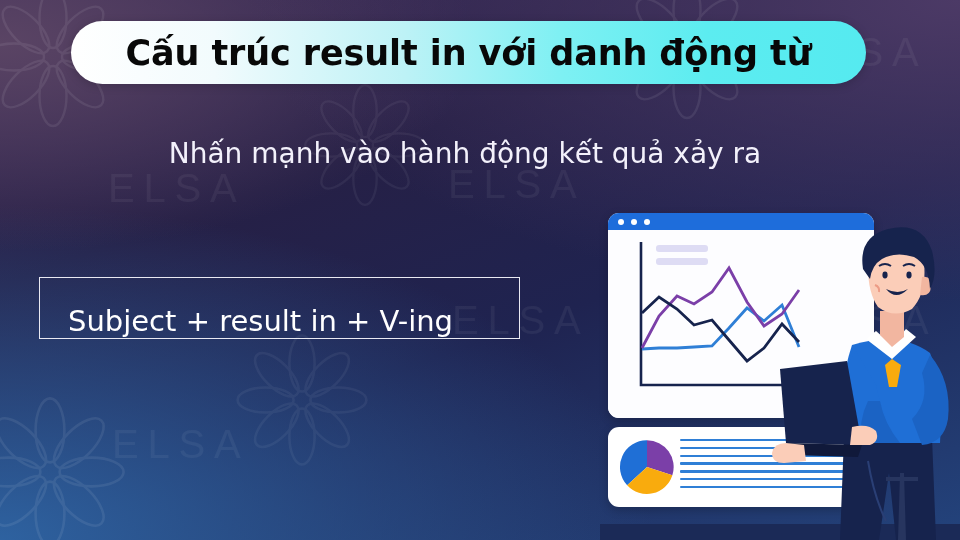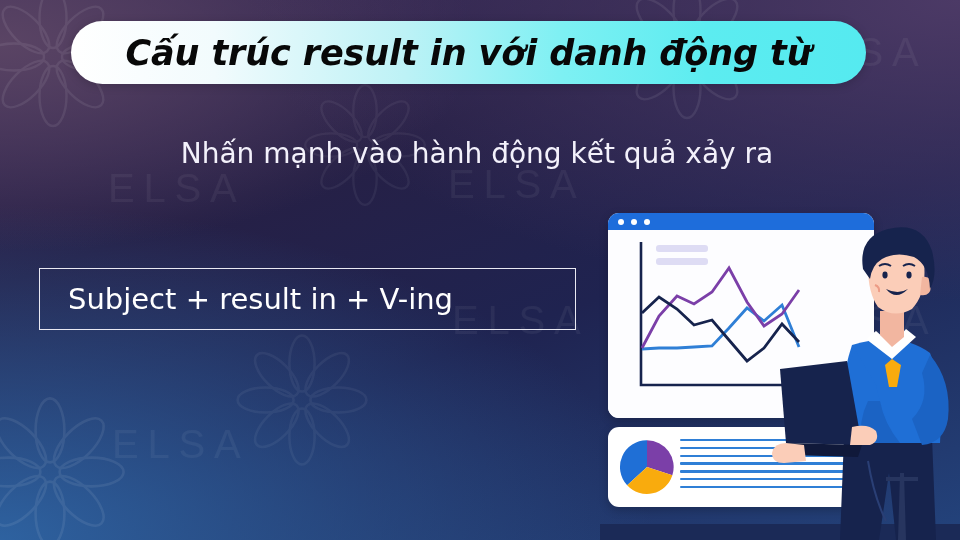--- a/index.html
+++ b/index.html
@@ -28,43 +28,42 @@
   .wm-rosette{opacity:.075;}
   .wm-rosette svg{display:block;}
 
   
   .title-banner{
     position:absolute;left:71px;top:21px;width:795px;height:63px;
     border-radius:34px;
     background:linear-gradient(90deg,#ffffff 0%,#f2fbfd 18%,#bdf2f6 42%,#7df0f3 62%,#5cecf0 80%,#55eaf0 100%);
     display:flex;align-items:center;justify-content:center;
     box-shadow:0 2px 10px rgba(0,0,0,.18);
-    font-style:italic;
   }
   .title-text{
     font-family:"DejaVu Sans", sans-serif;
     font-weight:700;font-size:35px;color:#080808;
     letter-spacing:-.1px;white-space:nowrap;
   }
 
   
   .subtitle{
-    position:absolute;left:12px;top:137px;width:930px;
+    position:absolute;left:0;top:137px;width:930px;
     text-align:center;
     font-family:"DejaVu Sans", sans-serif;
     font-weight:400;font-size:28px;color:#f3f1fb;
     white-space:nowrap;
   }
 
   
   .formula-box{
-    position:absolute;left:39px;top:268px;width:537px;height:62px;
+    position:absolute;left:39px;top:277px;width:481px;height:62px;
     border:1.6px solid #e9e9f2;
     box-sizing:border-box;
-    display:flex;align-items:center;
+    display:flex;align-items:flex-end;
   }
   .formula-text{
     font-family:"DejaVu Sans", sans-serif;
     font-weight:400;font-size:29px;color:#ffffff;
     padding-left:28px;white-space:nowrap;
   }
 
   
   .ground{
     position:absolute;left:600px;bottom:0;width:360px;height:16px;

